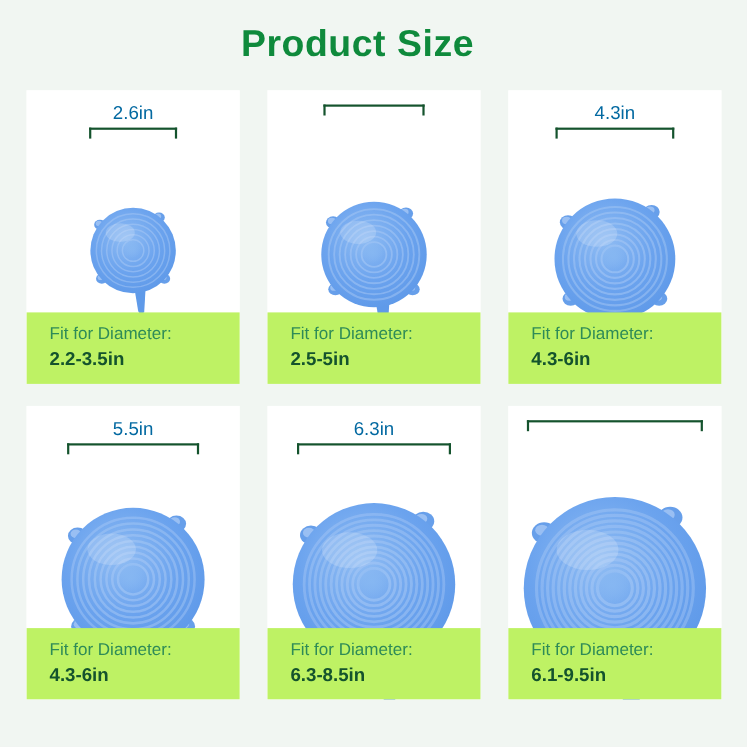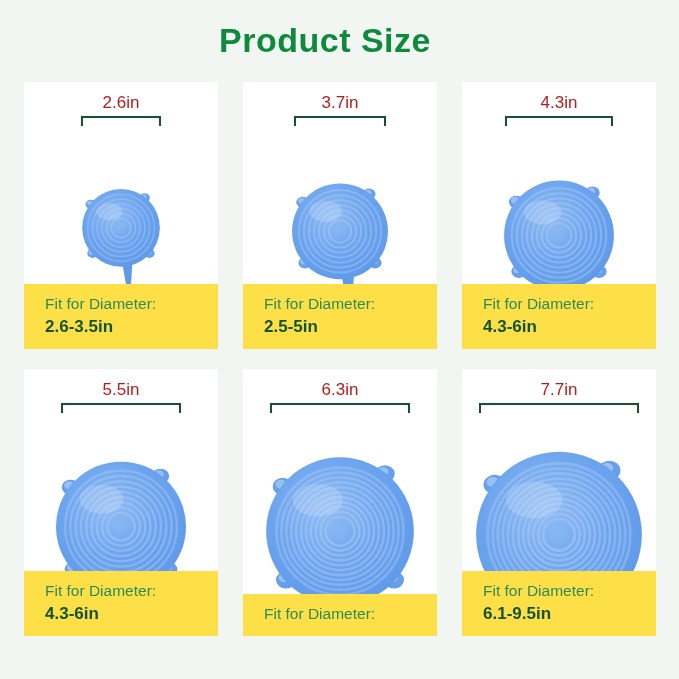--- a/index.html
+++ b/index.html
@@ -65,21 +65,21 @@
   .dim {
     position: absolute;
     left: 50%;
     transform: translateX(-50%);
     top: 10px;
     text-align: center;
     z-index: 3;
   }
   .dim-label {
     font-size: 17px;
-    color: #b91c1c;
+    color: #0369a1;
     line-height: 21px;
     white-space: nowrap;
   }
   .dim-bracket {
     position: relative;
     height: 10px;
     margin-top: 3px;
     border-top: 2px solid #14532d;
     border-left: 2px solid #14532d;
     border-right: 2px solid #14532d;
@@ -91,21 +91,21 @@
     position: absolute;
     left: 50%;
     transform: translateX(-50%);
     z-index: 1;
   }
   .lid-svg { display: block; overflow: visible; }
 
   
   .card-footer {
     position: relative;
-    background: #fde047;
+    background: #bef264;
     padding: 9px 0 11px 21px;
     z-index: 2;
   }
   .fit-label {
     font-size: 15.5px;
     color: #2e8b57;
     line-height: 22px;
     white-space: nowrap;
   }
   .fit-value {
@@ -162,27 +162,26 @@
               <circle cx="50.7" cy="50.7" r="24.05" fill="none" stroke="#a9c9f5" stroke-width="1.37" opacity="0.50"></circle>
               <circle cx="50.7" cy="50.7" r="28.80" fill="none" stroke="#a9c9f5" stroke-width="1.37" opacity="0.49"></circle>
               <circle cx="50.7" cy="50.7" r="33.54" fill="none" stroke="#a9c9f5" stroke-width="1.37" opacity="0.48"></circle>
     <circle cx="50.7" cy="50.7" r="10.53" fill="url(#sg0)"></circle>
     <ellipse cx="39.00" cy="34.32" rx="13.26" ry="8.58" fill="#ffffff" opacity="0.18"></ellipse>
   </svg>
           </div>
         </div>
         <div class="card-footer">
           <div class="fit-label">Fit for Diameter:</div>
-          <div class="fit-value">2.6-3.5in</div>
-        </div>
-      </div>
-      <div class="card">
-        <div class="card-figure">
-          <div class="dim">
-            <div class="dim-label">3.7in</div>
+          <div class="fit-value">2.2-3.5in</div>
+        </div>
+      </div>
+      <div class="card">
+        <div class="card-figure">
+          <div class="dim">
             <div class="dim-bracket" style="width: 92px;"></div>
           </div>
           <div class="lid-wrap" style="top: 87px;">
             <svg class="lid-svg" width="125" height="151" viewBox="0 0 124.80 151.20" aria-hidden="true">
     <defs>
       <radialGradient id="lg1" cx="42%" cy="36%" r="72%">
         <stop offset="0%" stop-color="#8fbcf3"></stop>
         <stop offset="55%" stop-color="#6ba3ee"></stop>
         <stop offset="100%" stop-color="#5d98e8"></stop>
       </radialGradient>
@@ -365,26 +364,26 @@
               <circle cx="96.2" cy="96.2" r="53.82" fill="none" stroke="#a9c9f5" stroke-width="2.59" opacity="0.44"></circle>
               <circle cx="96.2" cy="96.2" r="58.73" fill="none" stroke="#a9c9f5" stroke-width="2.59" opacity="0.43"></circle>
               <circle cx="96.2" cy="96.2" r="63.64" fill="none" stroke="#a9c9f5" stroke-width="2.59" opacity="0.42"></circle>
     <circle cx="96.2" cy="96.2" r="19.98" fill="url(#sg4)"></circle>
     <ellipse cx="74.00" cy="65.12" rx="25.16" ry="16.28" fill="#ffffff" opacity="0.18"></ellipse>
   </svg>
           </div>
         </div>
         <div class="card-footer">
           <div class="fit-label">Fit for Diameter:</div>
-        </div>
-      </div>
-      <div class="card">
-        <div class="card-figure">
-          <div class="dim">
-            <div class="dim-label">7.7in</div>
+          <div class="fit-value">6.3-8.5in</div>
+        </div>
+      </div>
+      <div class="card">
+        <div class="card-figure">
+          <div class="dim">
             <div class="dim-bracket" style="width: 160px;"></div>
           </div>
           <div class="lid-wrap" style="top: 58px;">
             <svg class="lid-svg" width="216" height="261" viewBox="0 0 215.80 261.45" aria-hidden="true">
     <defs>
       <radialGradient id="lg5" cx="42%" cy="36%" r="72%">
         <stop offset="0%" stop-color="#8fbcf3"></stop>
         <stop offset="55%" stop-color="#6ba3ee"></stop>
         <stop offset="100%" stop-color="#5d98e8"></stop>
       </radialGradient>

